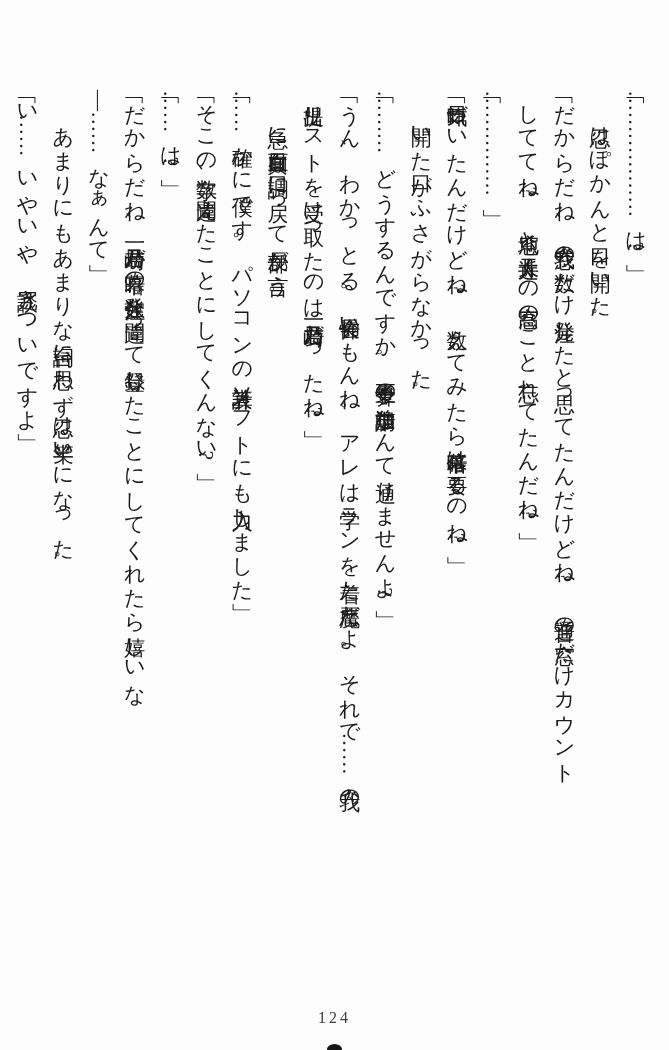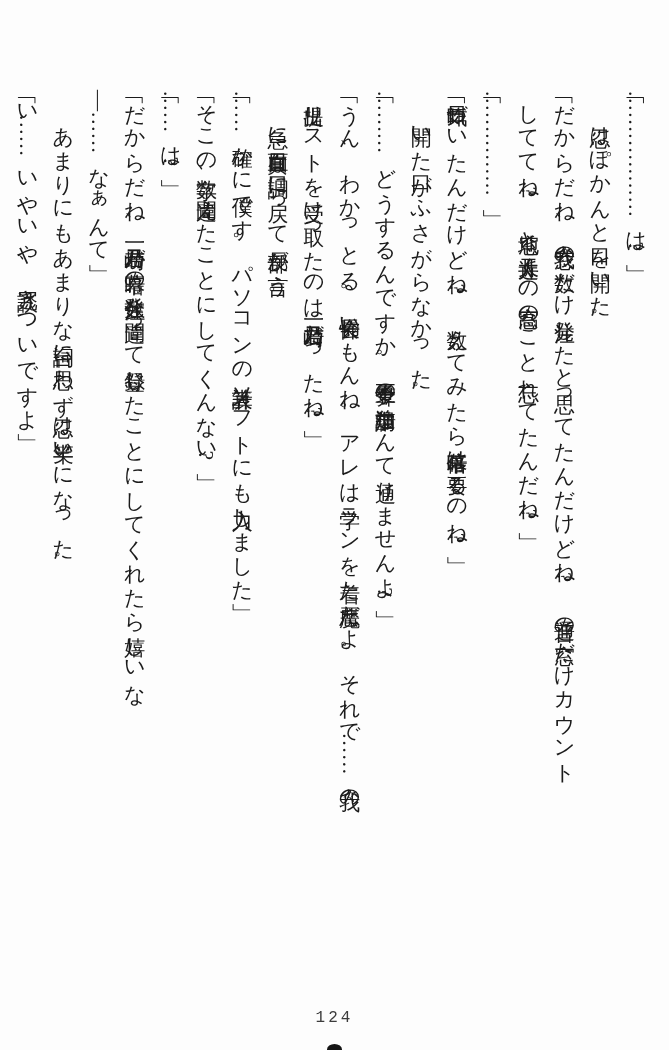--- a/index.html
+++ b/index.html
@@ -34,21 +34,21 @@
   }
   .text-block p.line.indent {
     text-indent: 21.5px;
   }
   .page-number {
     position: absolute;
     bottom: 23px;
     left: 0;
     width: 669px;
     text-align: center;
-    font-family: Liberation Mono, monospace;
+    font-family: Liberation Serif, serif;
     font-size: 16px;
     letter-spacing: 3px;
     color: #3c3c3c;
   }
   .bottom-mark {
     position: absolute;
     bottom: -5px;
     left: 327px;
     width: 15px;
     height: 11px;

